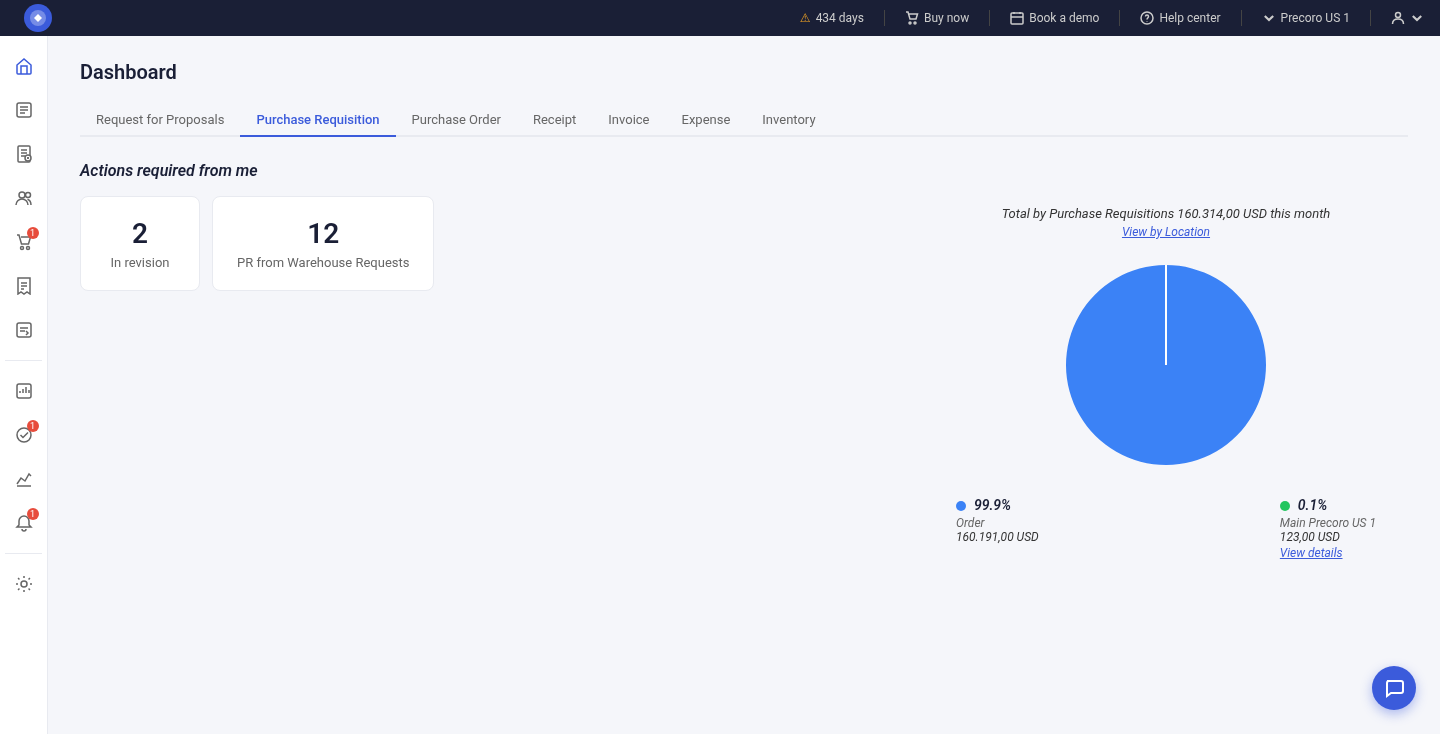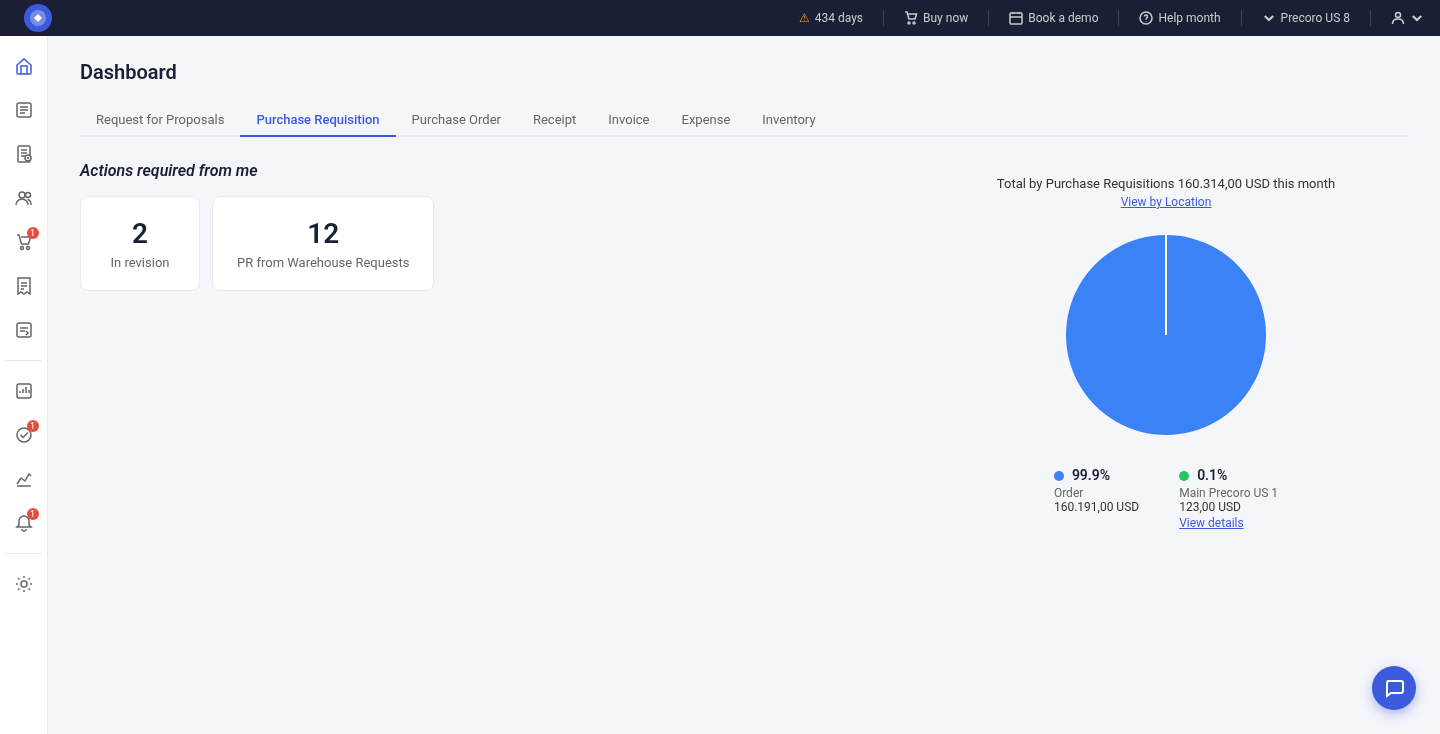--- a/index.html
+++ b/index.html
@@ -149,44 +149,45 @@
     .action-card .label {
       font-size: 13px;
       color: #666;
       margin-top: 4px;
     }
 
     
     .chart-section {
       position: absolute;
       right: 32px;
-      top: 116px;
+      top: 146px;
       width: 420px;
       text-align: center;
+      font-style: italic;
     }
     .chart-title {
       font-size: 13px;
       color: #333;
       margin-bottom: 4px;
     }
     .chart-subtitle {
       font-size: 12px;
       color: #3b5bdb;
       text-decoration: underline;
       cursor: pointer;
       margin-bottom: 16px;
     }
     .pie-container {
       display: flex;
       justify-content: center;
       margin-bottom: 20px;
     }
     .legend {
       display: flex;
-      justify-content: center;
+      justify-content: space-between;
       gap: 40px;
       margin-top: 8px;
     }
     .legend-item { text-align: left; }
     .legend-dot {
       display: inline-block;
       width: 10px;
       height: 10px;
       border-radius: 50%;
       margin-right: 4px;
@@ -272,30 +273,30 @@
     <span>Book a demo</span>
   </div>
 
   <div class="topbar-divider"></div>
 
   <div class="topbar-item">
     <svg viewBox="0 0 14 14" fill="none" stroke="#ccc" stroke-width="1.5">
       <circle cx="7" cy="7" r="6"></circle>
       <path d="M7 10v.5M5.5 5.5a1.5 1.5 0 013 0c0 1.5-1.5 1.5-1.5 3"></path>
     </svg>
-    <span>Help month</span>
+    <span>Help center</span>
   </div>
 
   <div class="topbar-divider"></div>
 
   <div class="topbar-item">
     <svg viewBox="0 0 10 10" fill="none" stroke="#ccc" stroke-width="1.5">
       <path d="M2 3.5l3 3 3-3"></path>
     </svg>
-    <span>Precoro US 8</span>
+    <span>Precoro US 1</span>
   </div>
 
   <div class="topbar-divider"></div>
 
   <div class="topbar-item">
     <svg viewBox="0 0 14 14" fill="none" stroke="#ccc" stroke-width="1.5">
       <circle cx="7" cy="4" r="2.5"></circle>
       <path d="M1.5 13c0-3 2-5 5.5-5s5.5 2 5.5 5"></path>
     </svg>
     <svg viewBox="0 0 10 10" fill="none" stroke="#ccc" stroke-width="1.5">

